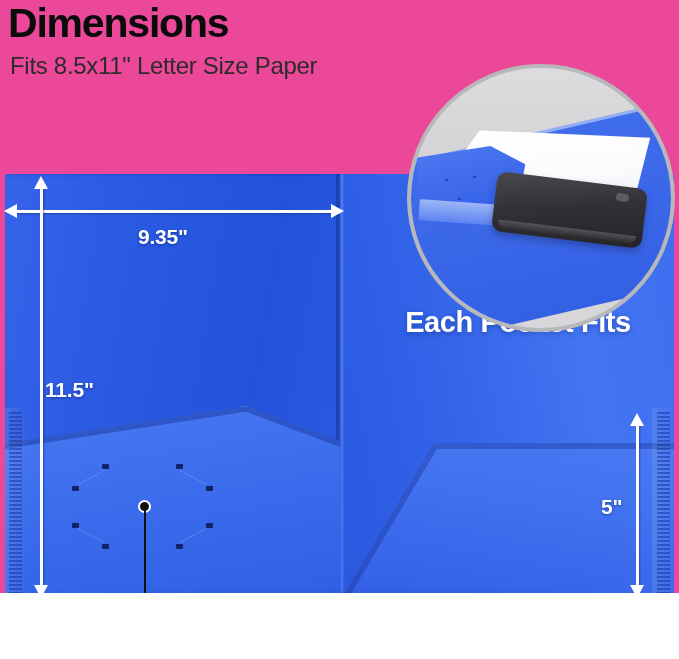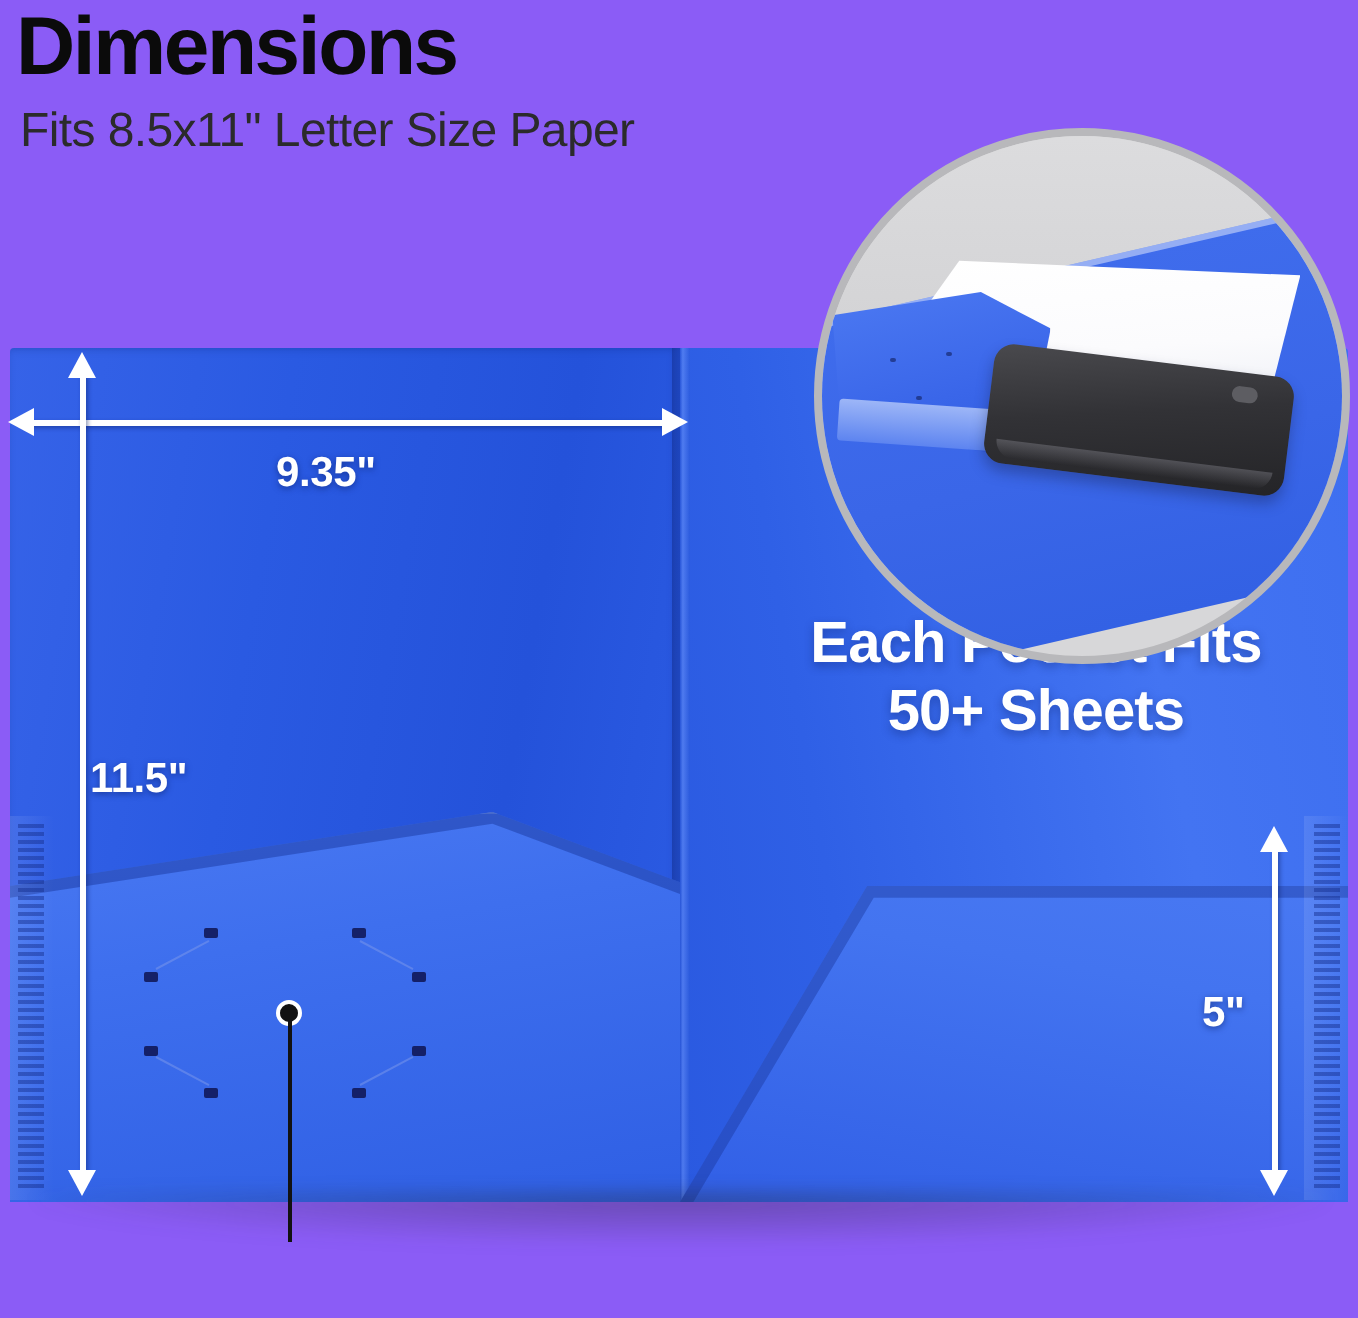--- a/index.html
+++ b/index.html
@@ -3,22 +3,22 @@
 <meta charset="utf-8">
 <style>
   html, body {
     margin: 0;
     padding: 0;
     background: #ffffff;
   }
   #page {
     position: relative;
     width: 679px;
-    height: 659px;
-    background: #8b5cf6;
+    height: 593px;
+    background: #ec4899;
     overflow: hidden;
     font-family: "Liberation Sans", sans-serif;
     -webkit-font-smoothing: antialiased;
   }
 
   
   #title {
     position: absolute;
     left: 8px;
     top: 2px;
@@ -412,21 +412,20 @@
   <div class="arrow arrow-down" style="left:34px; top:585px;"></div>
   <div class="dim-label" style="left:45px; top:378px;">11.5"</div>
 
   <div class="dim-line-v" style="left:636px; top:425px; height:162px;"></div>
   <div class="arrow arrow-up" style="left:630px; top:413px;"></div>
   <div class="arrow arrow-down" style="left:630px; top:585px;"></div>
   <div class="dim-label" style="left:601px; top:495px;">5"</div>
 
   <div id="callout">
     <div>Each Pocket Fits</div>
-    <div>50+ Sheets</div>
   </div>
 
   <div id="inset">
     <div id="inset-bg-top"></div>
     <div id="inset-floor"></div>
     <div id="inset-desk"></div>
     <div id="inset-desk-edge"></div>
     <div id="inset-paper"></div>
     <div id="inset-paper-edge"></div>
     <div id="inset-pocket">

